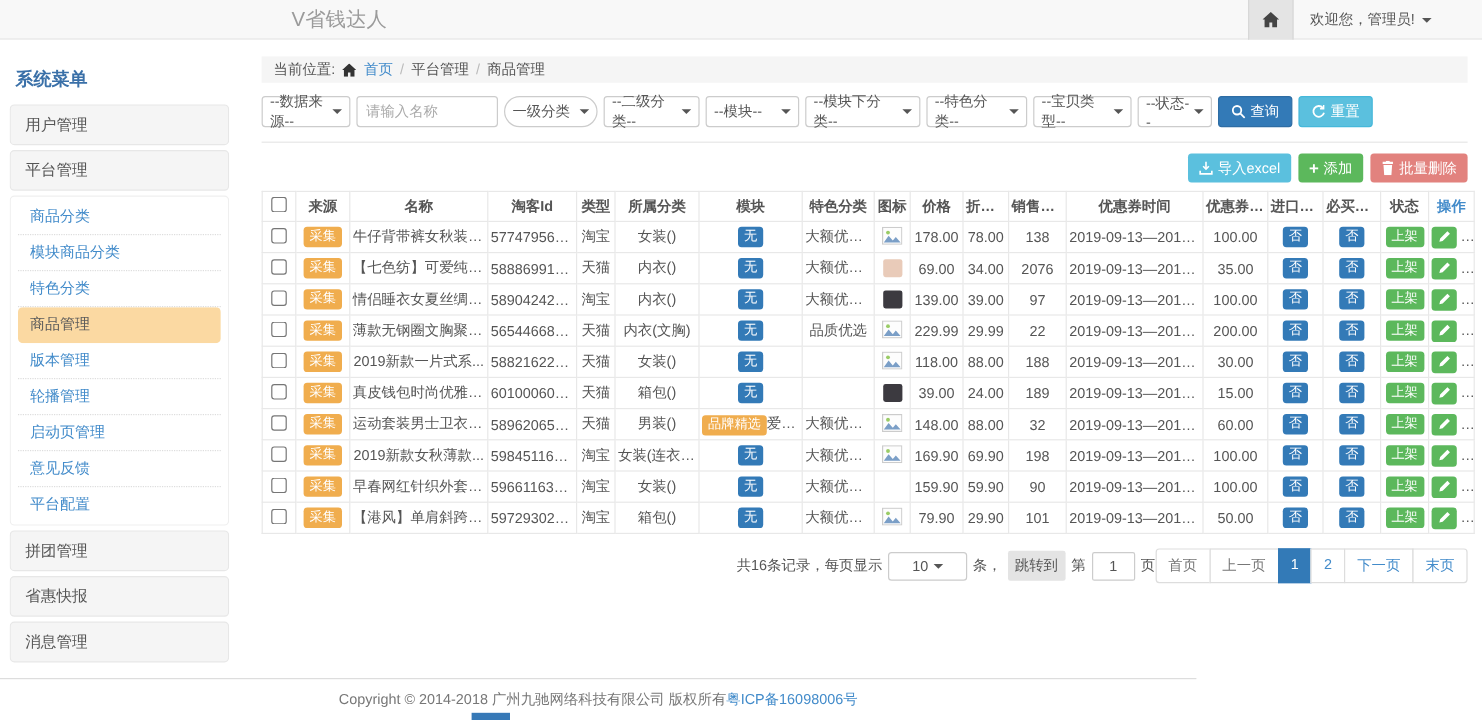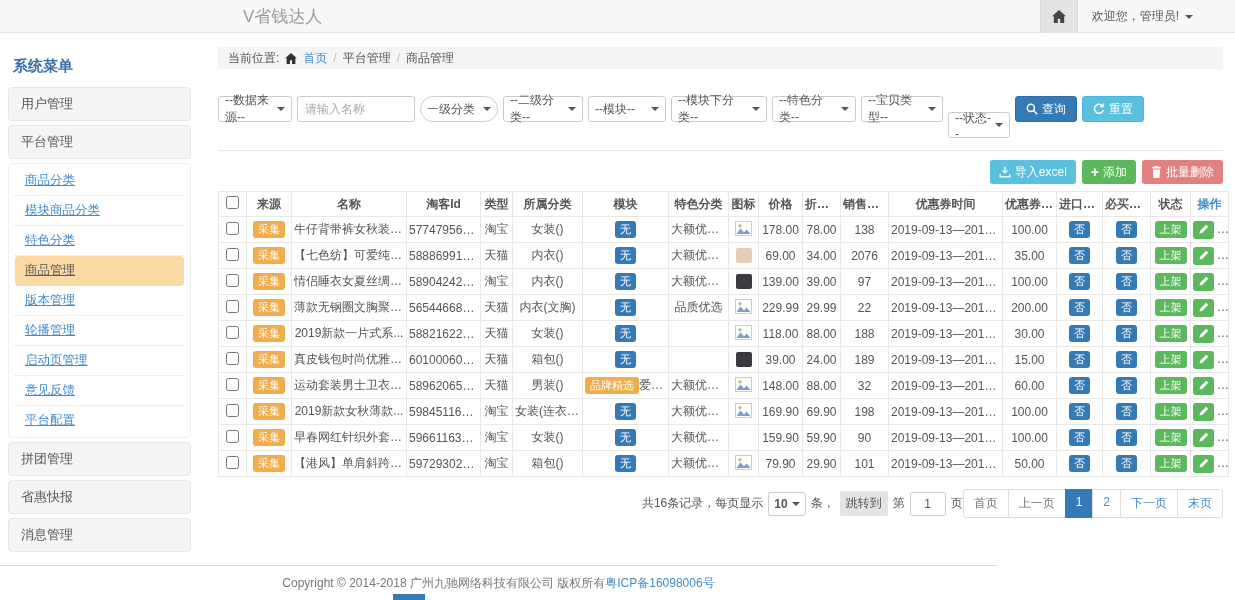--- a/index.html
+++ b/index.html
@@ -12,21 +12,21 @@
   .top-right { position:absolute; right:0; top:0; height:33px; display:flex; align-items:center;border-radius:15px; }
   .home-btn { width:38px; height:33px; background:#e4e4e4; border-left:1px solid #d8d8d8; border-right:1px solid #d8d8d8; display:flex; align-items:center; justify-content:center; color:#444; cursor:pointer; }
   .welcome { margin:0 42px 0 14px; font-size:12px; color:#555; display:flex; align-items:center; gap:6px; cursor:pointer; }
   .caret { width:0; height:0; border-left:4px solid transparent; border-right:4px solid transparent; border-top:4px solid #555; display:inline-block; }
 
   
   .sidebar { position:absolute; left:8px; top:50px; width:183px; height:517px; overflow:hidden; }
   .sidebar-title { color:#3a70a8; font-weight:bold; font-size:15px; padding:7px 5px 11px; }
   .menu-group { background:#f5f5f5; border:1px solid #e7e7e7; border-radius:4px; margin-bottom:4px; padding:7px 12px; font-size:13px; color:#555; cursor:pointer; }
   .submenu { background:#fff; border:1px solid #efefef; border-radius:4px; margin-bottom:4px; padding:2px 6px; }
-  .submenu-item { padding:6px 10px; font-size:12.5px; color:#428bca; border-bottom:1px dotted #ddd; cursor:pointer;text-decoration:underline; }
+  .submenu-item { padding:6px 10px; font-size:12.5px; color:#428bca; border-bottom:1px dotted #ddd; cursor:pointer; }
   .submenu .submenu-item:last-child { border-bottom:none; }
   .submenu-item.active { background:#fbd9a2; border-radius:4px; color:#5b5b5b; border-bottom-color:transparent; }
 
   
   .content { position:absolute; left:218px; top:47px; width:1005px; }
   .crumb-bar { height:22px; background:#f5f5f5; display:flex; align-items:center; gap:6px; padding:0 10px; font-size:12px; color:#555; }
   .crumb-bar .home-glyph { color:#333; display:flex; align-items:center; }
   .crumb-link { color:#428bca; text-decoration:none; cursor:pointer; }
   .crumb-sep { color:#bbb; }
 
@@ -59,21 +59,21 @@
   .badge-green { background:#5cb85c; cursor:pointer; }
   .thumb { display:inline-block; width:16px; height:15px; border-radius:2px; vertical-align:middle; }
   .thumb-light { background:#e9cbb9; }
   .thumb-dark { background:#3c3a40; }
   .op-btn { display:inline-flex; width:21px; height:18px; border-radius:3px; align-items:center; justify-content:center; cursor:pointer; vertical-align:middle; }
   .op-edit { background:#5cb85c; margin-right:3px; }
   .op-del { background:#d9534f; }
 
   .pagination-bar { margin-top:12px; display:flex; justify-content:flex-end; align-items:center; font-size:12px; color:#555; }
   .page-summary { display:flex; align-items:center; gap:5px; }
-  .per-page { height:24px; padding:0 5px;font-weight:bold; }
+  .per-page { height:24px; padding:0 19px; }
   .jump-chip { background:#e4e4e4; border-radius:2px; padding:4px 6px; color:#555; cursor:pointer; }
   .jump-input { width:36px; height:24px; border:1px solid #ccc; border-radius:2px; text-align:center; font-size:12px; color:#555; }
   .pager { display:flex; }
   .page-btn { border:1px solid #ddd; background:#fff; color:#428bca; padding:5px 10px; margin-left:-1px; cursor:pointer; }
   .page-btn:first-child { border-radius:3px 0 0 3px; margin-left:0; }
   .page-btn:last-child { border-radius:0 3px 3px 0; }
   .page-btn.muted { color:#777; }
   .page-btn.active { background:#337ab7; border-color:#337ab7; color:#fff; }
 
   .footer { position:absolute; top:565px; left:0; width:997px; height:35px; border-top:1px solid #ddd; background:#fff; display:flex; align-items:center; justify-content:center; font-size:12px; color:#777; }
@@ -159,21 +159,21 @@
         <span class="sel-caret"></span>
       </div>
       <div class="fselect" style="width: 84px;">
         <span>--特色分类--</span>
         <span class="sel-caret"></span>
       </div>
       <div class="fselect" style="width: 82px;">
         <span>--宝贝类型--</span>
         <span class="sel-caret"></span>
       </div>
-      <div class="fselect" style="width: 62px; margin-top: 32px;">
+      <div class="fselect" style="width: 62px;">
         <span>--状态--</span>
         <span class="sel-caret"></span>
       </div>
       <button class="btn btn-query">
       <svg width="12" height="12" viewBox="0 0 16 16" fill="none" stroke="#fff" stroke-width="2">
           <circle cx="6.5" cy="6.5" r="4.7"></circle>
           <path d="M10.3 10.3L15 15"></path>
         </svg>
       <span>查询</span>
     </button>

